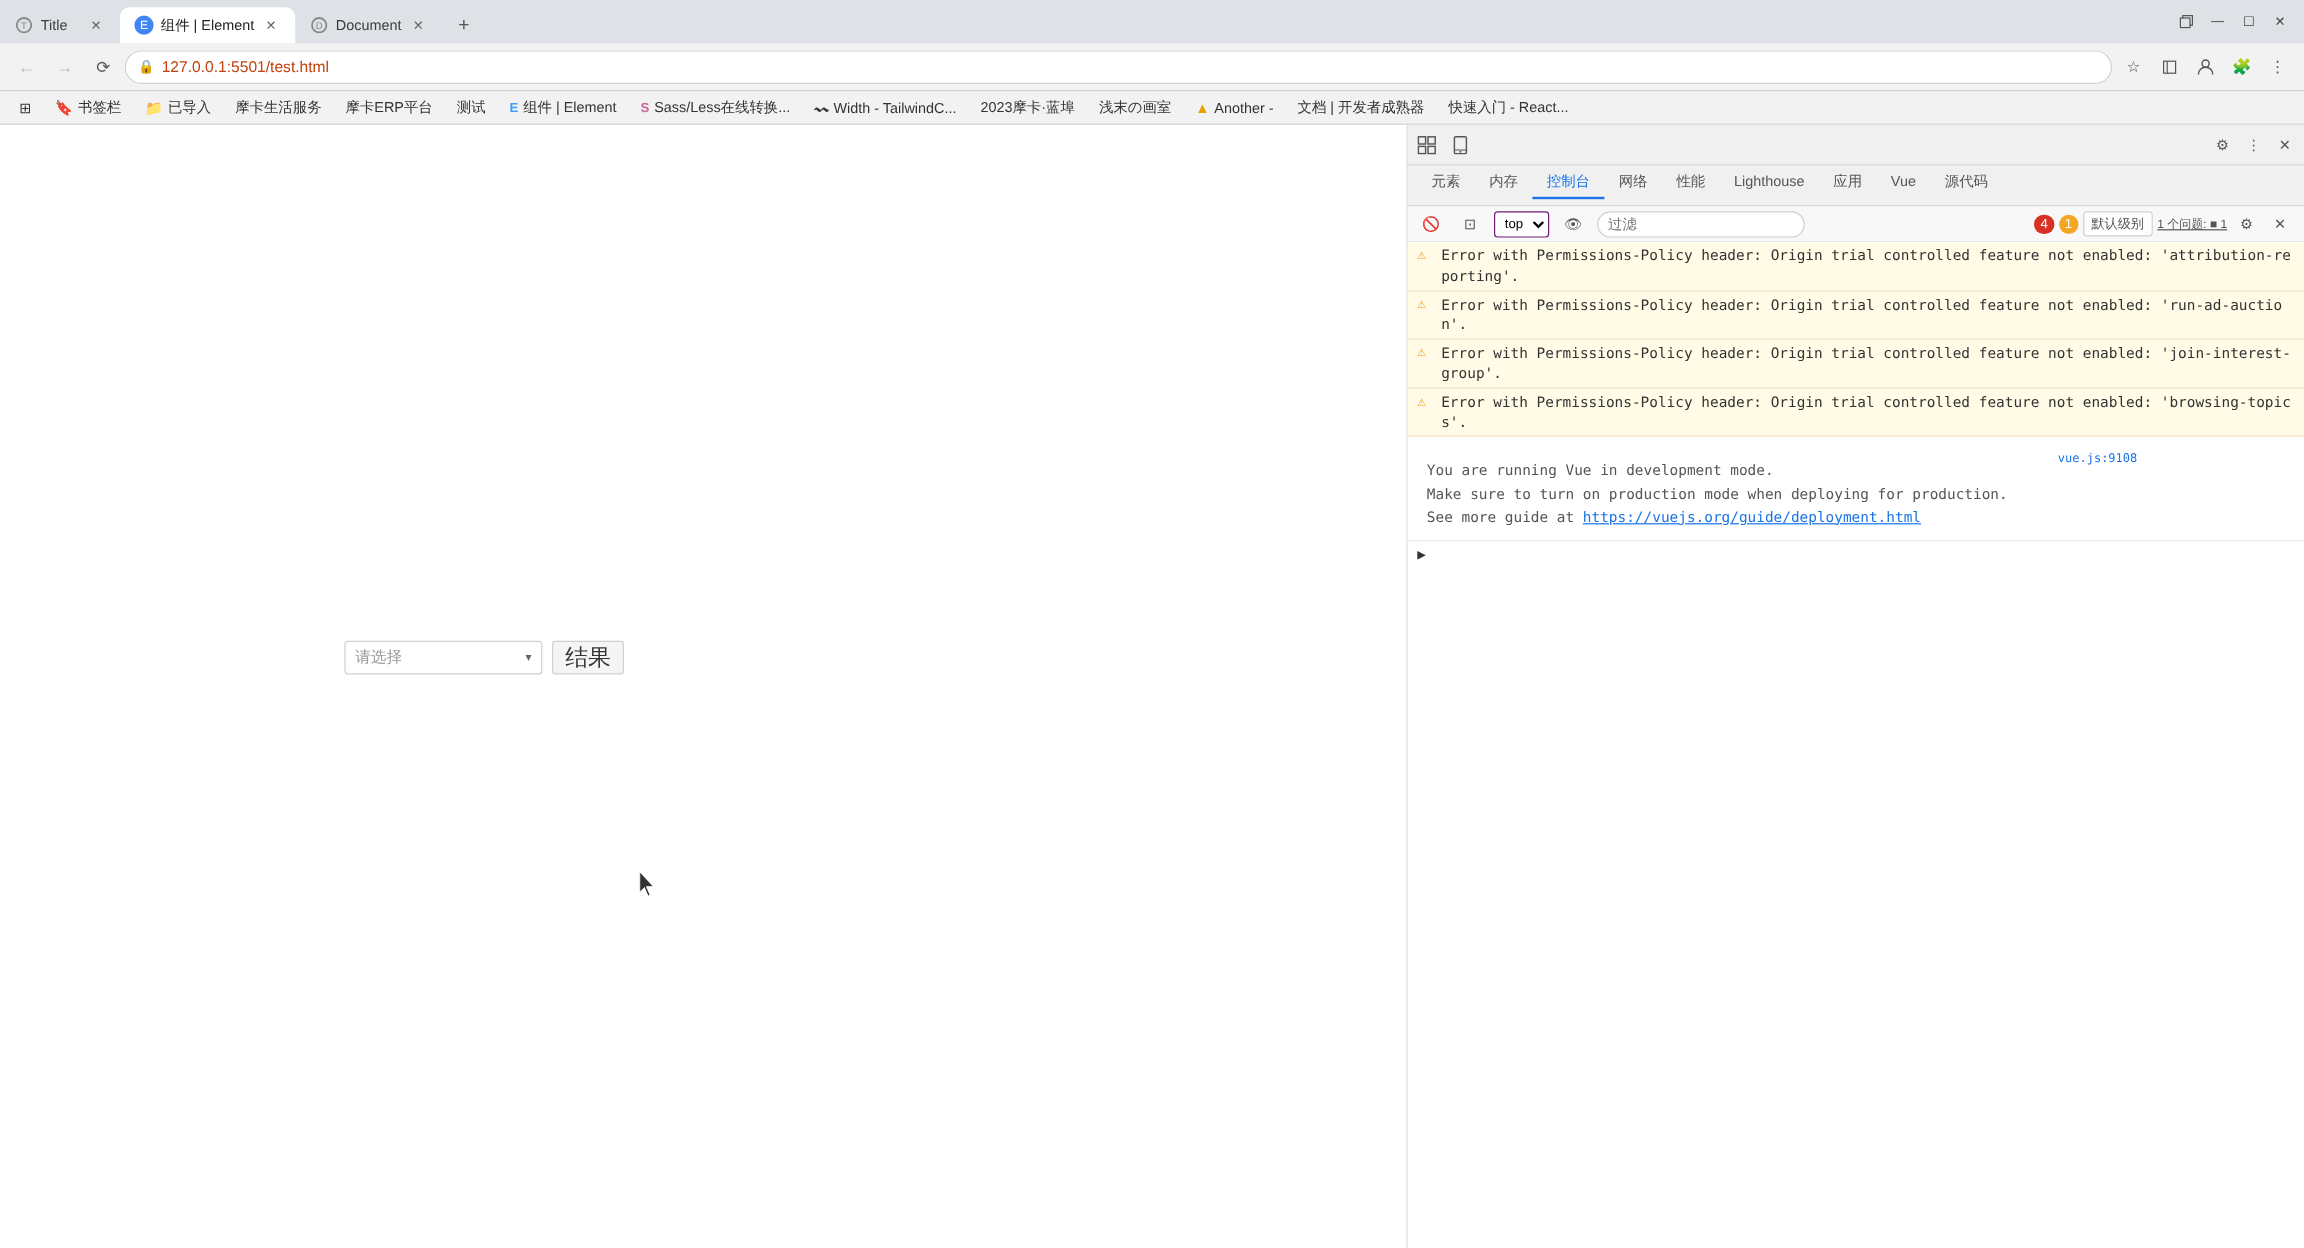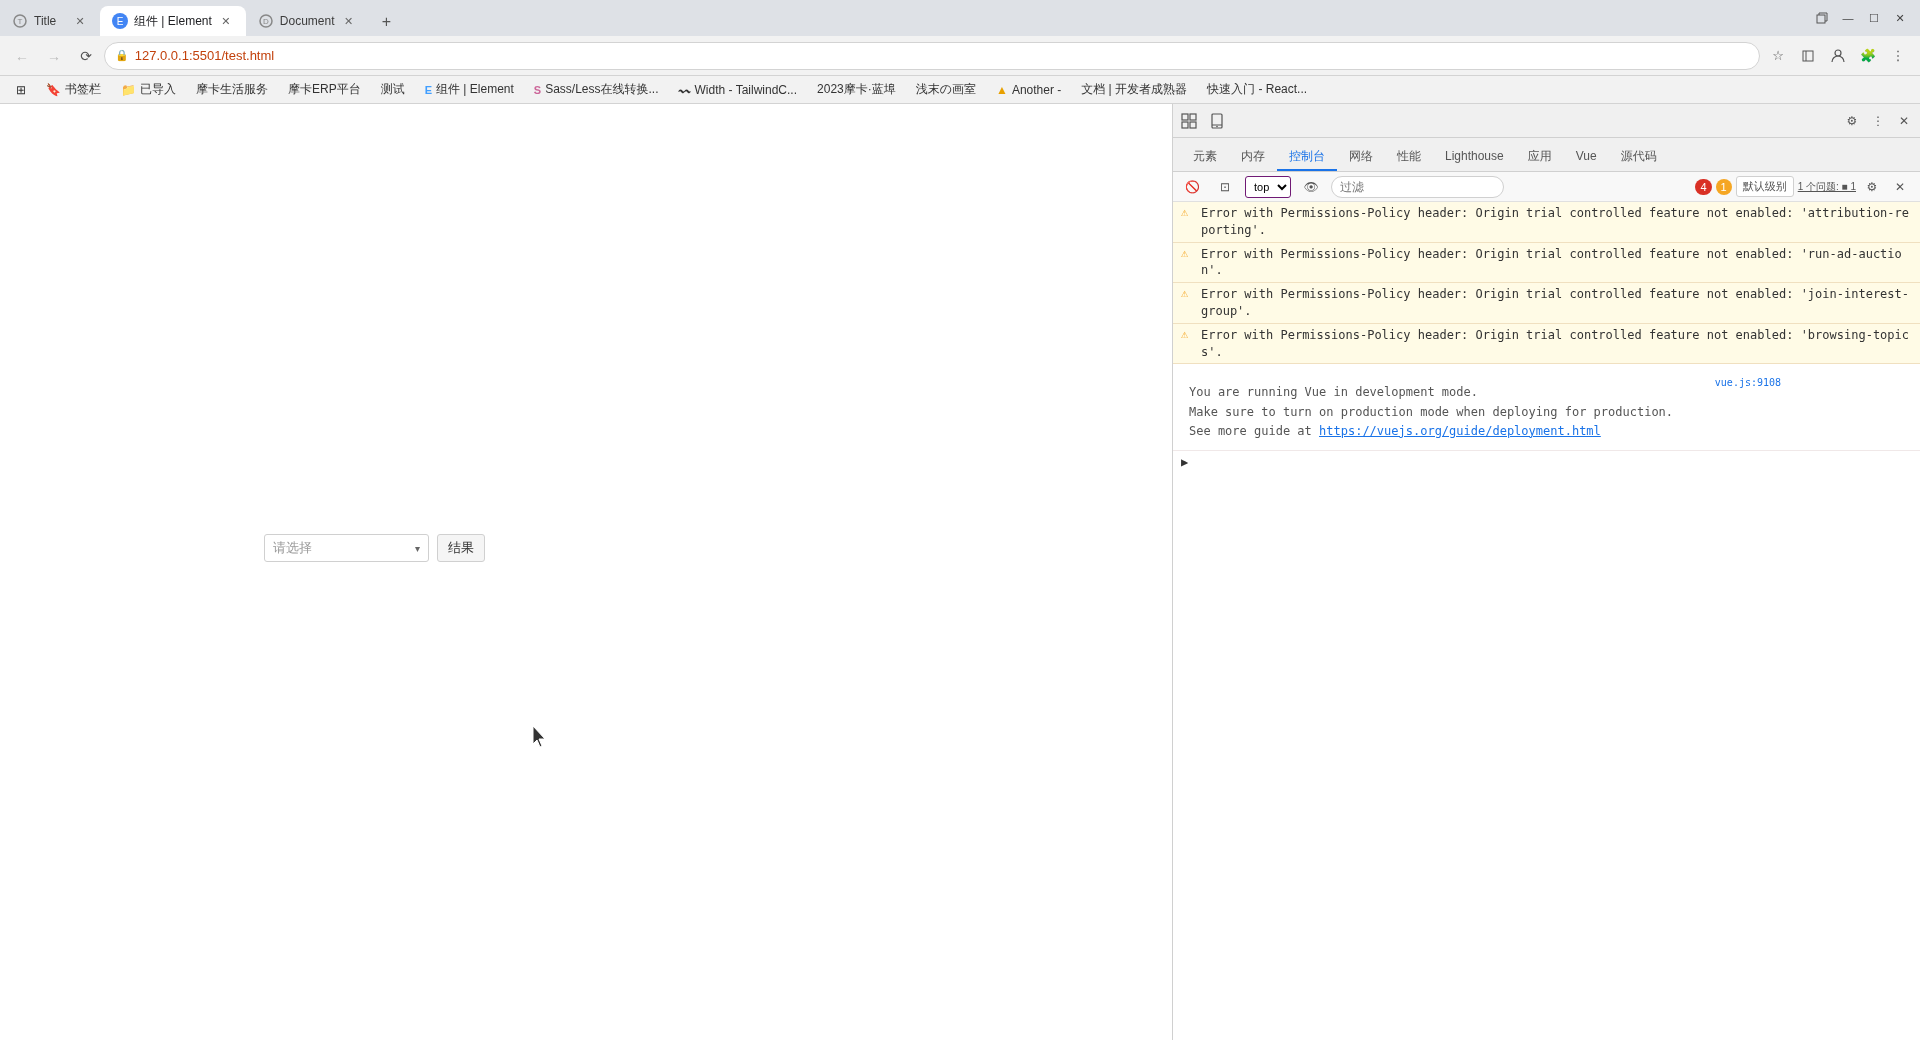--- a/index.html
+++ b/index.html
@@ -35,28 +35,28 @@
     
     .bookmarks-bar { height: 28px; background: #f2f2f2; display: flex; align-items: center; padding: 0 8px; gap: 4px; border-bottom: 1px solid #d3d3d3; overflow: hidden; }
     .bookmark-item { display: flex; align-items: center; gap: 4px; padding: 2px 8px; border-radius: 12px; cursor: pointer; white-space: nowrap; font-size: 12px; color: #333; height: 22px; }
 
     
     .main-area { display: flex; flex: 1; overflow: hidden; }
 
     
     .page-content { flex: 1; background: #ffffff; position: relative; overflow: hidden; }
     .page-inner { width: 100%; height: 100%; display: flex; align-items: center; justify-content: center; position: relative; }
-    .select-widget { position: absolute; left: 264px; top: 430px; display: flex; align-items: flex-start; gap: 8px; }
+    .select-widget { position: absolute; left: 287px; top: 430px; display: flex; align-items: flex-start; gap: 8px; }
     .select-dropdown { width: 165px; height: 28px; border: 1px solid #d0d0d0; border-radius: 3px; background: #fff; display: flex; align-items: center; padding: 0 8px; font-size: 13px; color: #999; cursor: pointer; gap: 4px; }
     .select-arrow { margin-left: auto; font-size: 10px; color: #666; }
-    .result-btn { height: 28px; padding: 0 10px; background: #f5f5f5; border: 1px solid #d0d0d0; border-radius: 3px; cursor: pointer; font-size: 13px; color: #333; display: flex; align-items: center; }
+    .result-btn { height: 28px; padding: 0 10px; background: #f5f5f5; border: 1px solid #d0d0d0; border-radius: 3px; cursor: pointer; font-size: 19px; color: #333; display: flex; align-items: center; }
 
     
     .devtools-panel { width: 748px; background: #f8f8f8; border-left: 1px solid #d0d0d0; display: flex; flex-direction: column; }
-    .devtools-tab-bar { height: 34px; background: #f0f0f0; border-bottom: 1px solid #d0d0d0; display: flex; align-items: flex-end; padding: 0 8px; }
+    .devtools-tab-bar { height: 34px; background: #f0f0f0; border-bottom: 1px solid #d0d0d0; display: flex; padding: 0 8px; }
     .devtools-tab { height: 28px; padding: 0 12px; font-size: 12px; color: #555; cursor: pointer; display: flex; align-items: center; border-bottom: 2px solid transparent; }
     .devtools-tab.active { color: #1a73e8; border-bottom: 2px solid #1a73e8; }
     .devtools-console-bar { height: 30px; background: #f8f8f8; border-bottom: 1px solid #e0e0e0; display: flex; align-items: center; padding: 0 8px; gap: 8px; }
     .devtools-content { flex: 1; overflow-y: auto; background: #fff; font-size: 12px; font-family: 'Consolas', monospace; }
     .console-entry { display: flex; align-items: flex-start; padding: 3px 8px; border-bottom: 1px solid #f0e8e8; min-height: 20px; gap: 6px; }
     .console-entry.warning { background: #fffbe6; border-bottom: 1px solid #f0e0c0; }
     .console-entry.info { background: #fff; }
     .warning-icon { color: #f5a623; font-size: 12px; min-width: 14px; }
     .console-text { flex: 1; color: #333; font-size: 12px; line-height: 1.4; white-space: pre-wrap; word-break: break-all; }
     .console-source { color: #1a73e8; font-size: 10px; text-align: right; min-width: 100px; cursor: pointer; }

